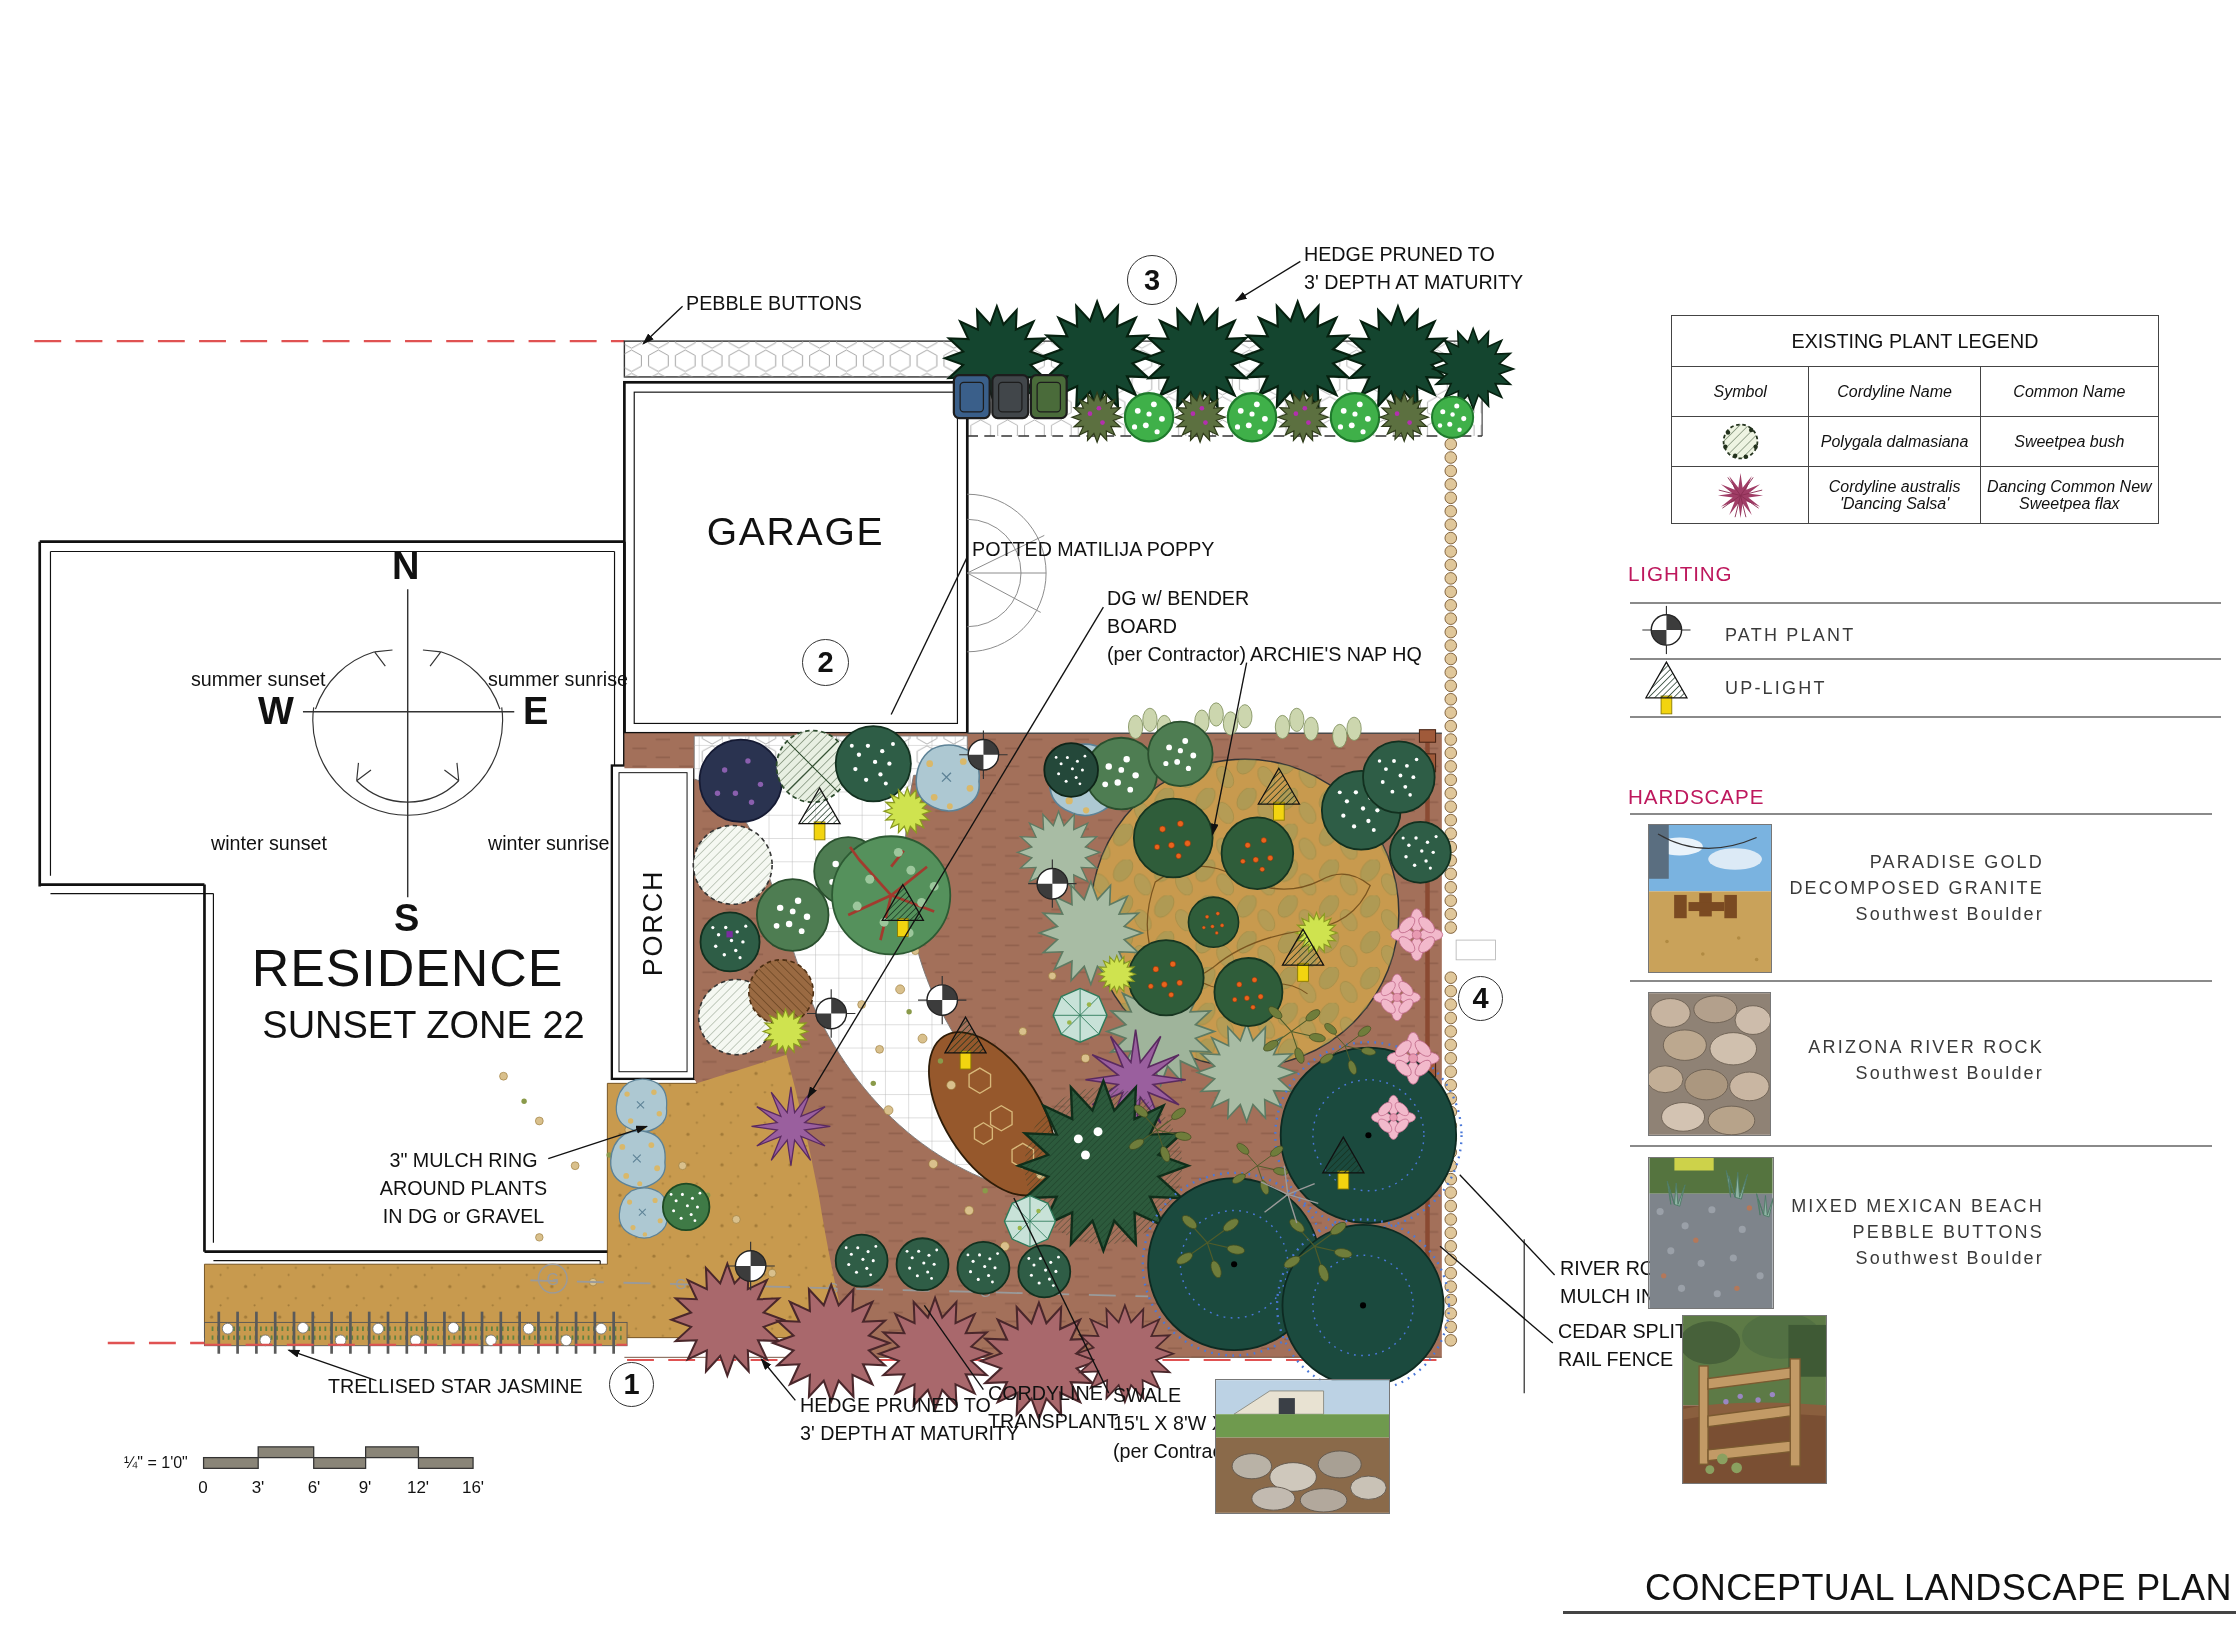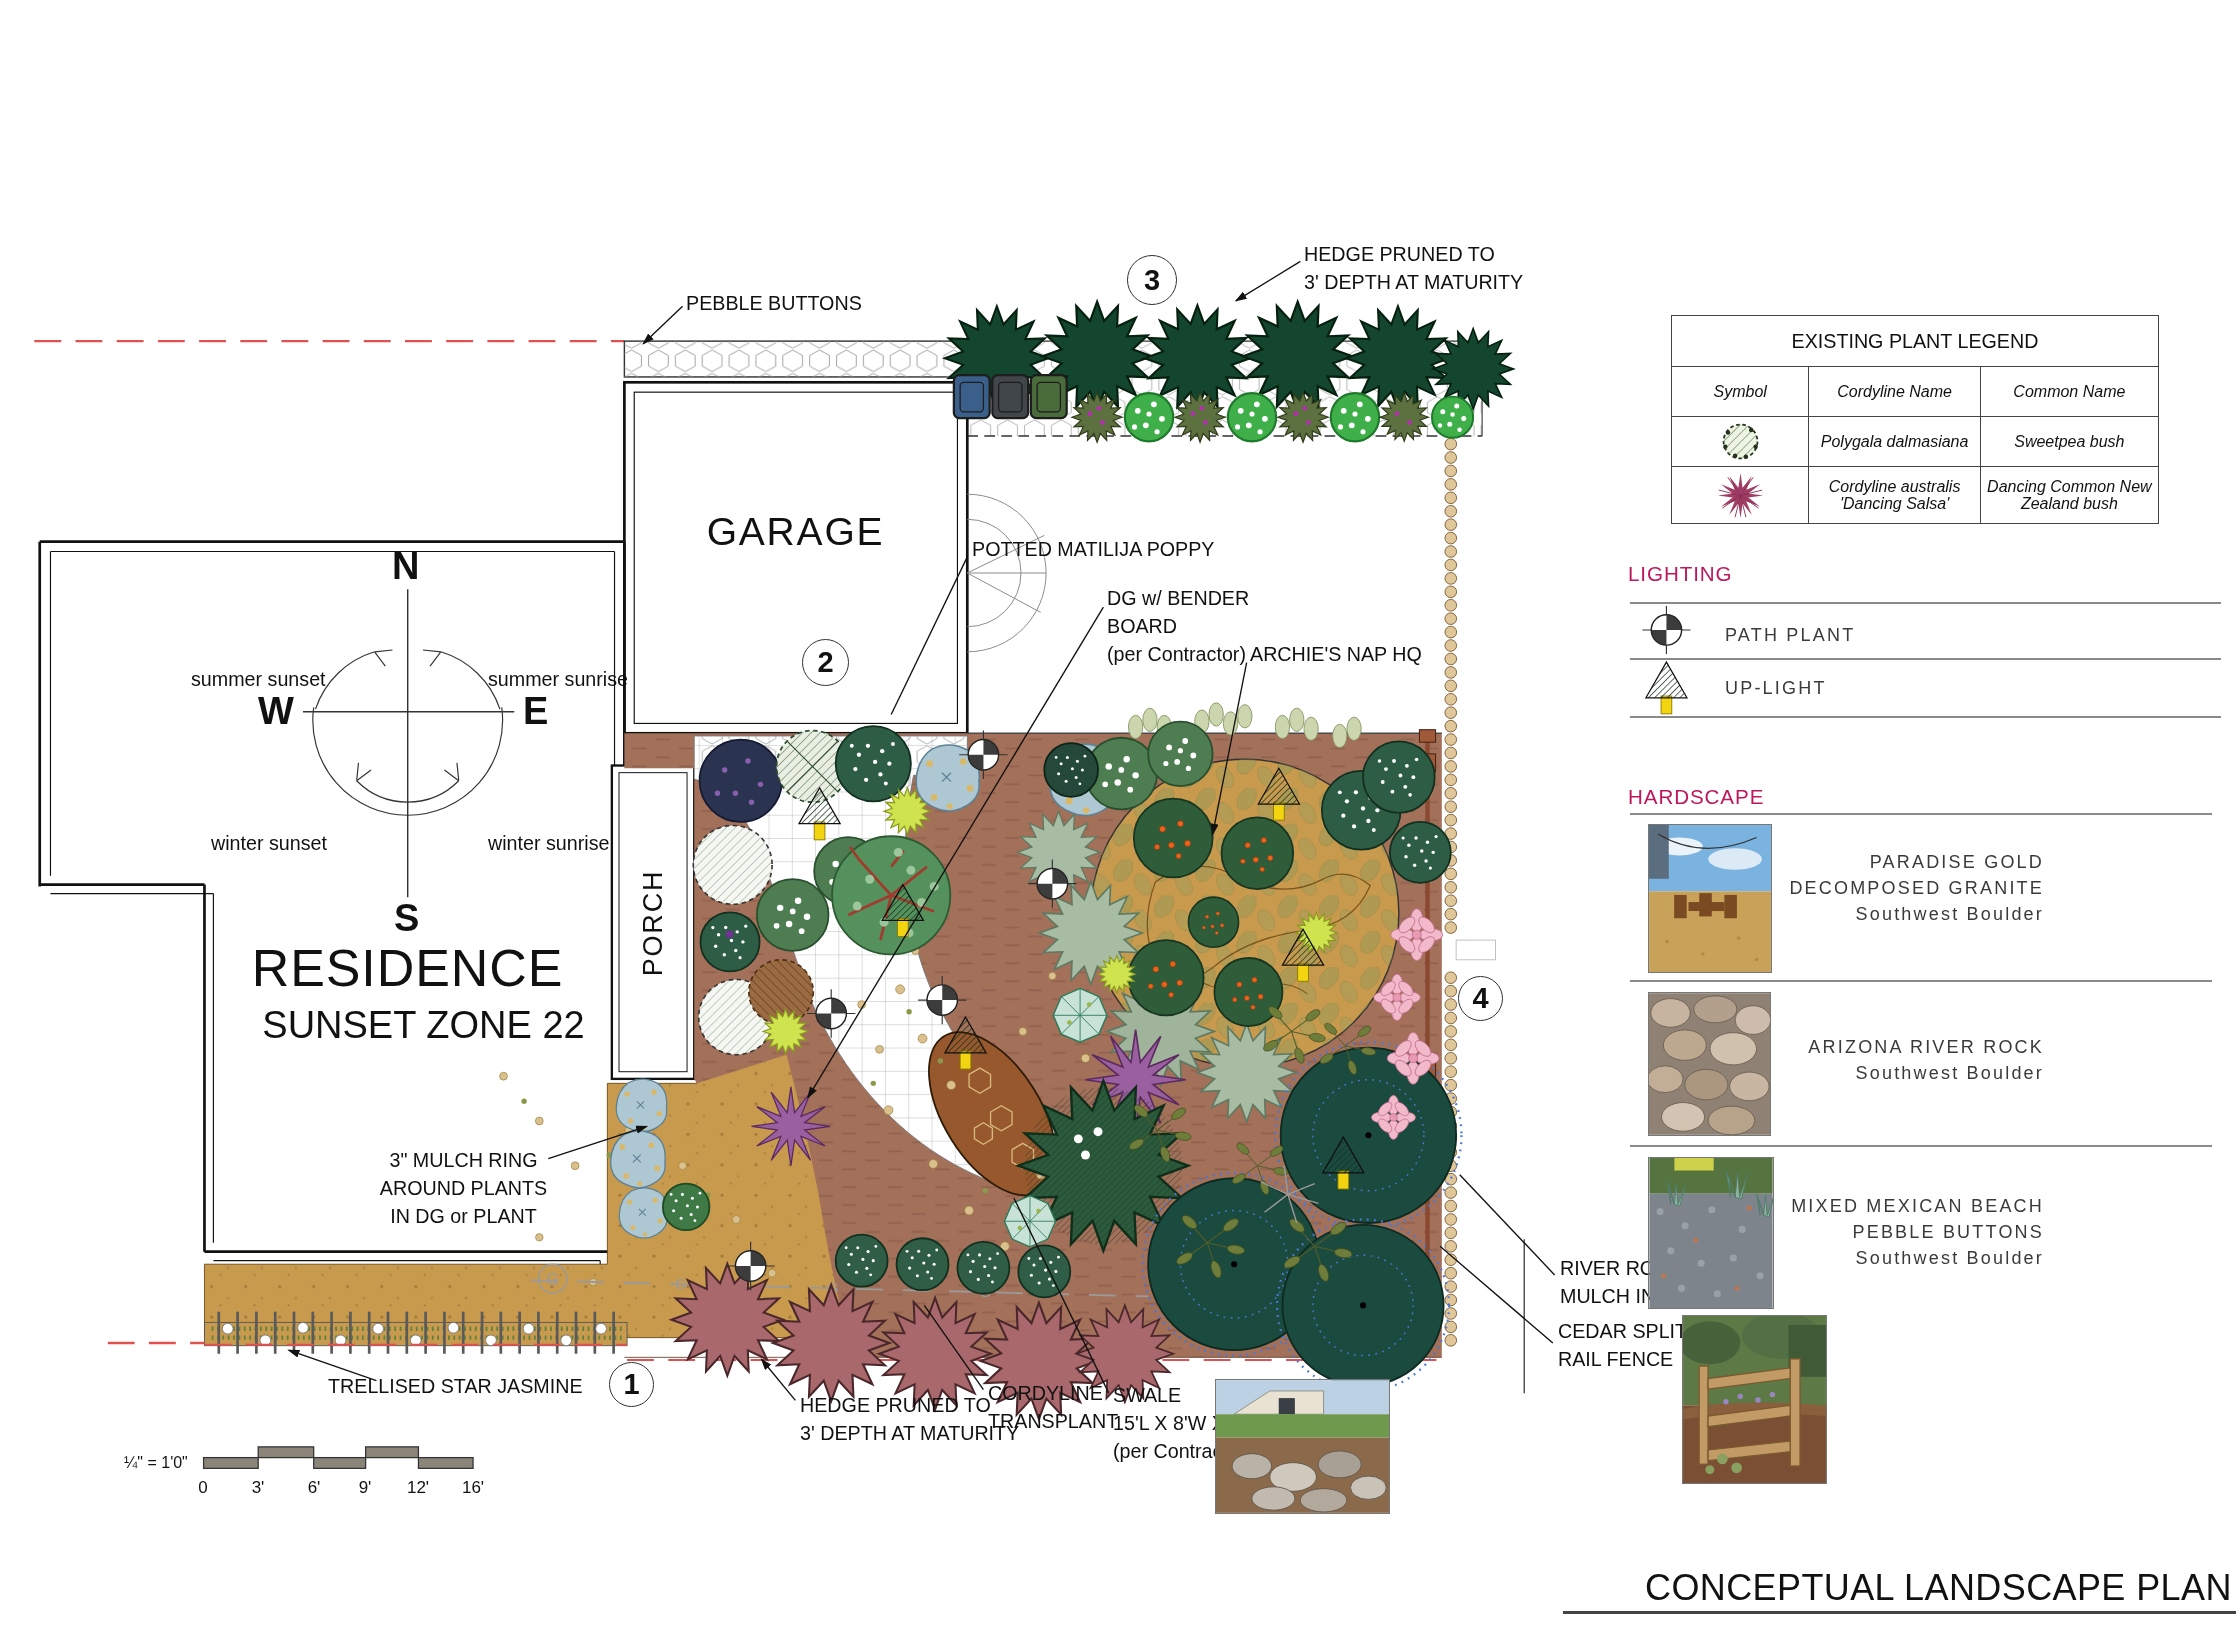--- a/index.html
+++ b/index.html
@@ -760,21 +760,21 @@
   <div>DG w/ BENDER</div>
   <div>BOARD</div>
   <div>(per Contractor)</div>
 </div>
 <div class="lbl" style="left:1250px;top:640px">
   <div>ARCHIE'S NAP HQ</div>
 </div>
 <div class="lbl center" style="left:365px;top:1146px;width:197px">
   <div>3" MULCH RING</div>
   <div>AROUND PLANTS</div>
-  <div>IN DG or PLANT</div>
+  <div>IN DG or GRAVEL</div>
 </div>
 <div class="lbl" style="left:328px;top:1372px">
   <div>TRELLISED STAR JASMINE</div>
 </div>
 <div class="lbl" style="left:800px;top:1391px">
   <div>HEDGE PRUNED TO</div>
   <div>3' DEPTH AT MATURITY</div>
 </div>
 <div class="lbl" style="left:988px;top:1379px">
   <div>CORDYLINE</div>
@@ -846,21 +846,21 @@
       <svg width="47" height="47" viewBox="-26 -26 52 52">
             <use href="#flaxsym"></use>
           </svg>
     </div>
     <div class="lcell c2" style="height:56px">
       <div>Cordyline australis</div>
       <div>'Dancing Salsa'</div>
     </div>
     <div class="lcell c3" style="height:56px">
       <div>Dancing Common New</div>
-      <div>Zealand bush</div>
+      <div>Sweetpea flax</div>
     </div>
   </div>
 </div>
 
 <div class="sectionT" style="left:1628px;top:562px">LIGHTING</div>
 <div class="hrule" style="left:1630px;top:602px;width:591px"></div>
 <div class="hrule" style="left:1630px;top:658px;width:591px"></div>
 <div class="hrule" style="left:1630px;top:716px;width:591px"></div>
 <svg style="position:absolute;left:1634px;top:605px;z-index:3" width="72" height="116" viewBox="0 0 80 130">
   <g>

